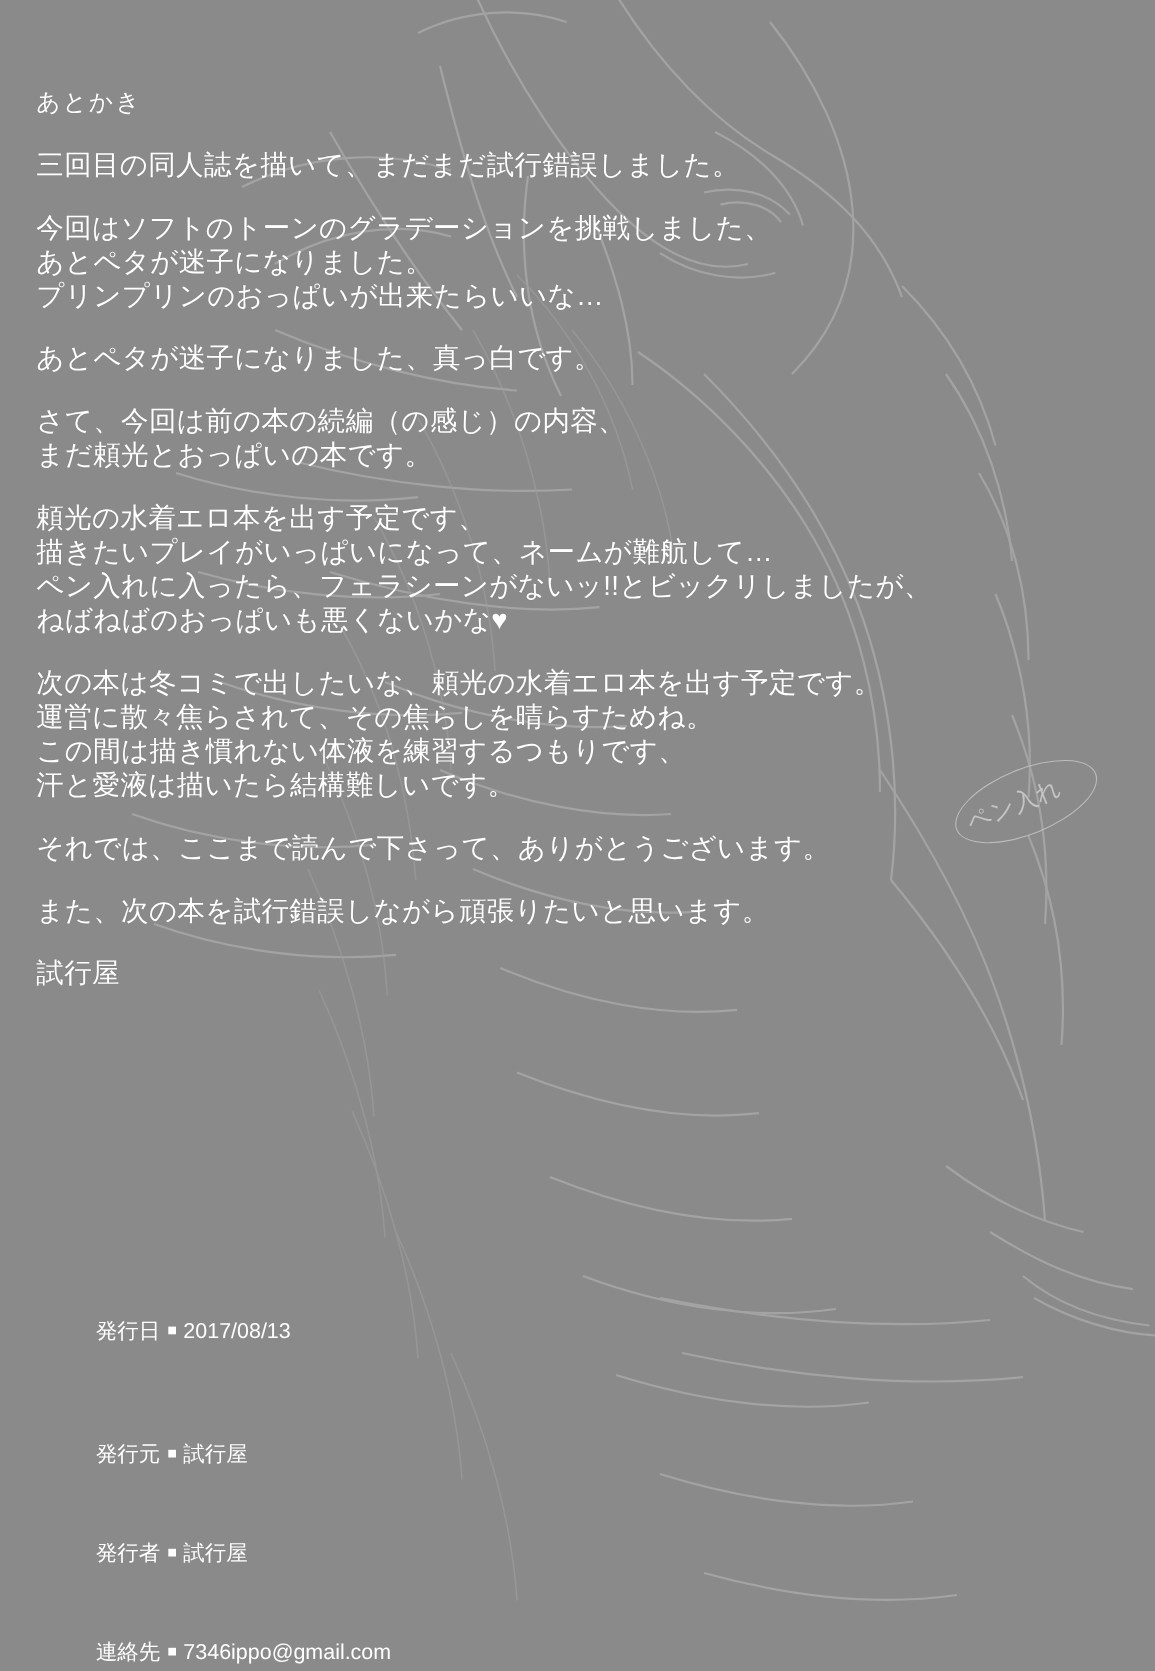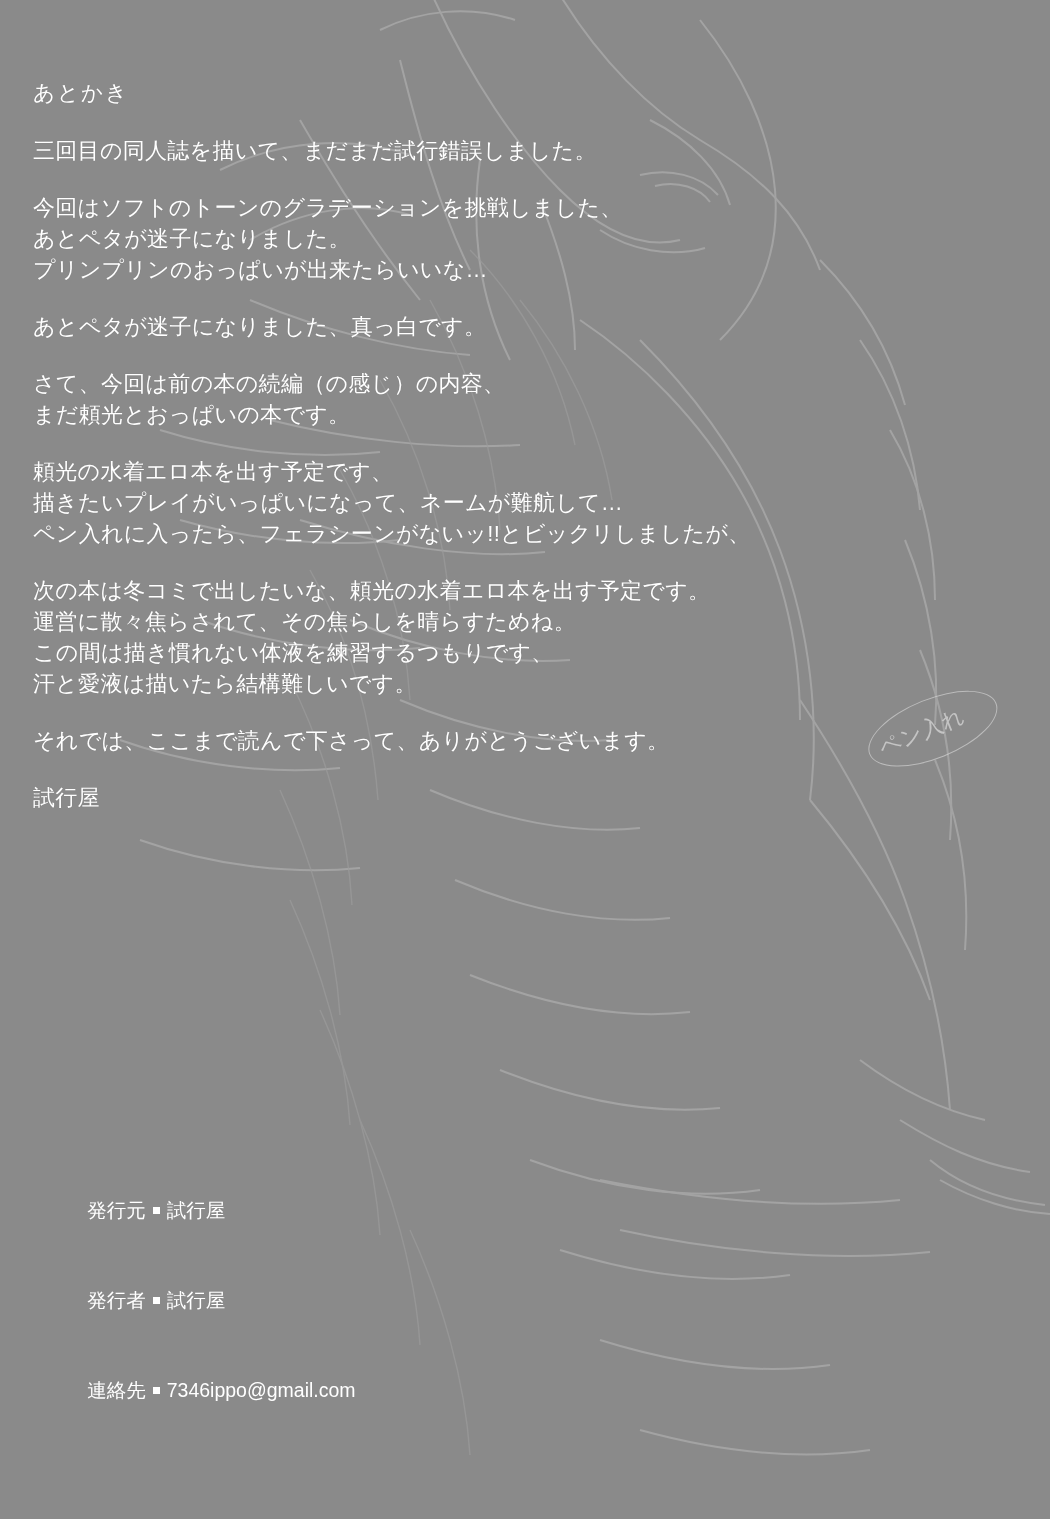--- a/index.html
+++ b/index.html
@@ -38,21 +38,21 @@
   .afterword {
     position: absolute;
     left: 33px;
     top: 78px;
     width: 900px;
   }
   .block {
     margin-bottom: 26px;
   }
   .line {
-    font-size: 22px;
+    font-size: 25px;
     line-height: 31px;
     letter-spacing: 0.3px;
     white-space: pre;
     color: #ffffff;
     text-shadow: 0 0 1px rgba(0,0,0,0.12);
   }
   .line.heading {
     font-size: 21.5px;
     letter-spacing: 2px;
   }
@@ -206,47 +206,56 @@
 
       <div class="block">
         <div class="line">さて、今回は前の本の続編（の感じ）の内容、</div>
         <div class="line">まだ頼光とおっぱいの本です。</div>
       </div>
 
       <div class="block">
         <div class="line">頼光の水着エロ本を出す予定です、</div>
         <div class="line">描きたいプレイがいっぱいになって、ネームが難航して…</div>
         <div class="line">ペン入れに入ったら、フェラシーンがないッ!!とビックリしましたが、</div>
+        <div class="line">ねばねばのおっぱいも悪くないかな♥</div>
       </div>
 
       <div class="block">
         <div class="line">次の本は冬コミで出したいな、頼光の水着エロ本を出す予定です。</div>
         <div class="line">運営に散々焦らされて、その焦らしを晴らすためね。</div>
         <div class="line">この間は描き慣れない体液を練習するつもりです、</div>
         <div class="line">汗と愛液は描いたら結構難しいです。</div>
       </div>
 
       <div class="block">
         <div class="line">それでは、ここまで読んで下さって、ありがとうございます。</div>
       </div>
 
+      <div class="block">
+        <div class="line">また、次の本を試行錯誤しながら頑張りたいと思います。</div>
+      </div>
 
       <div class="block">
         <div class="line">試行屋</div>
       </div>
 
     </div>
 
     <div class="pen-note">
       <div class="ellipse"></div>
       <div class="pen-text">ペン入れ</div>
     </div>
 
     <div class="colophon">
 
+      <div class="group">
+        <div class="row">
+          <span>発行日</span><span class="sep"></span><span>2017/08/13</span>
+        </div>
+      </div>
 
       <div class="group">
         <div class="row">
           <span>発行元</span><span class="sep"></span><span>試行屋</span>
         </div>
         <div class="row">
           <span>発行者</span><span class="sep"></span><span>試行屋</span>
         </div>
         <div class="row">
           <span>連絡先</span><span class="sep"></span><span>7346ippo@gmail.com</span>

